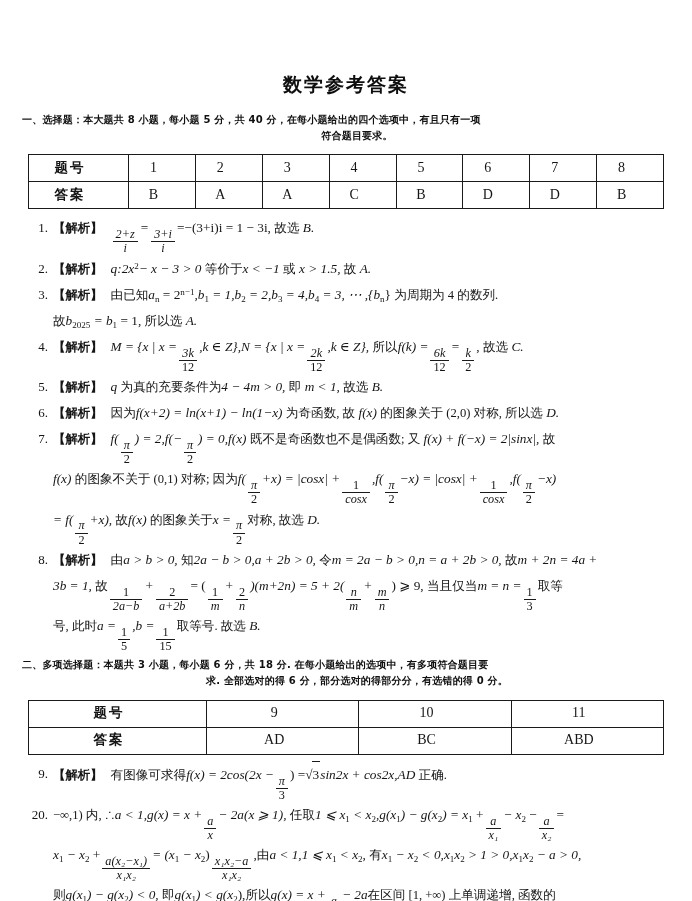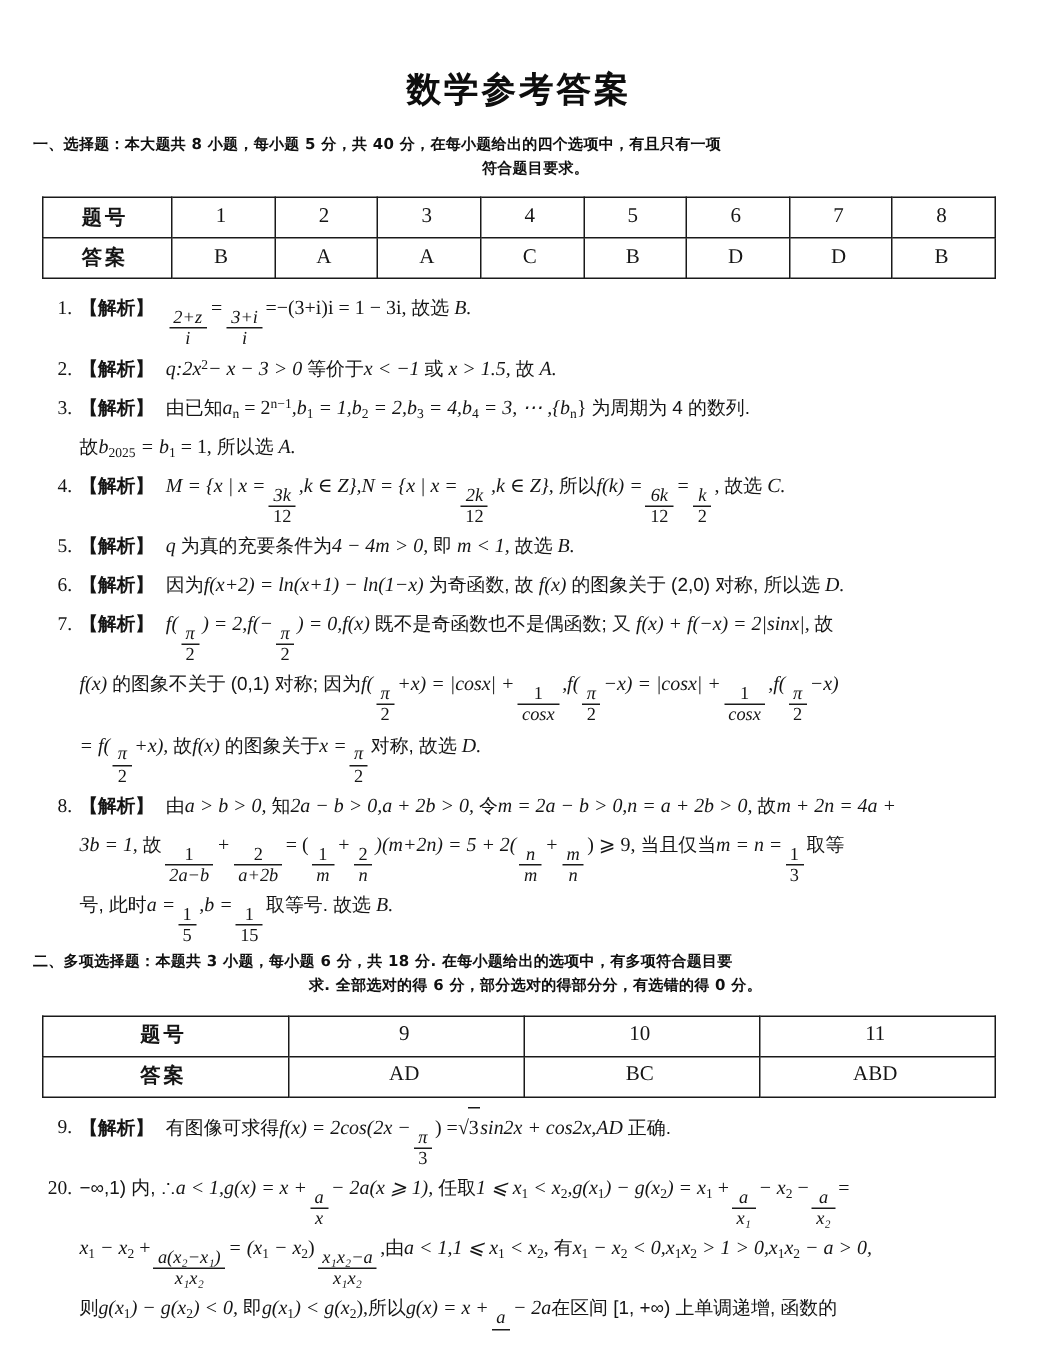--- a/index.html
+++ b/index.html
@@ -21,26 +21,27 @@
     height: 901px;
     box-sizing: border-box;
     padding: 0 22px;
     position: relative;
   }
 
   
   .doc-title {
     text-align: center;
     font-family: "DejaVu Serif", "Liberation Serif", serif;
-    font-size: 23px;
+    font-size: 19px;
     font-weight: 700;
     letter-spacing: 2px;
-    padding-top: 44px;
+    padding-top: 24px;
     padding-bottom: 10px;
     color: #0e0e0e;
+    margin-top: 48px;
   }
 
   
   .section-head {
     font-family: "DejaVu Sans", "Liberation Sans", sans-serif;
     font-size: 10px;
     font-weight: 700;
     line-height: 1.62;
     letter-spacing: 0.2px;
     color: #101010;
@@ -60,21 +61,21 @@
     margin: 0 auto;
     table-layout: fixed;
   }
   table.ans-table td {
     border: 1px solid #1a1a1a;
     height: 23px;
     text-align: center;
     vertical-align: middle;
     font-size: 14px;
     font-family: "Liberation Serif", "DejaVu Serif", serif;
-    padding: 1px 3px 2px 0;
+    padding: 1px 17px 2px 0;
   }
   table.ans-table td.rowhead {
     font-family: "DejaVu Sans", "Liberation Sans", sans-serif;
     font-weight: 700;
     font-size: 13.5px;
     letter-spacing: 2px;
   }
   table.ans-table.t1 td.rowhead { width: 82px; }
   table.ans-table.t2 td.rowhead { width: 160px; }
 
@@ -103,21 +104,21 @@
   .sol .line { white-space: normal; }
   .sol .line.ind { padding-left: 0; }
   .tag {
     font-family: "DejaVu Sans", "Liberation Sans", sans-serif;
     font-weight: 700;
     font-size: 12.4px;
     margin-right: 8px;
     white-space: nowrap;
   }
   .zh {
-    font-family: Liberation Sans, sans-serif;
+    font-family: Liberation Serif, serif;
     font-size: 12.6px;
   }
   .mi { font-style: italic; font-family: "Liberation Serif","DejaVu Serif",serif; }
   .mn { font-style: normal; font-family: "Liberation Serif","DejaVu Serif",serif; }
   .op { padding: 0 1px; }
 
   
   .frac {
     display: inline-flex;
     flex-direction: column;

